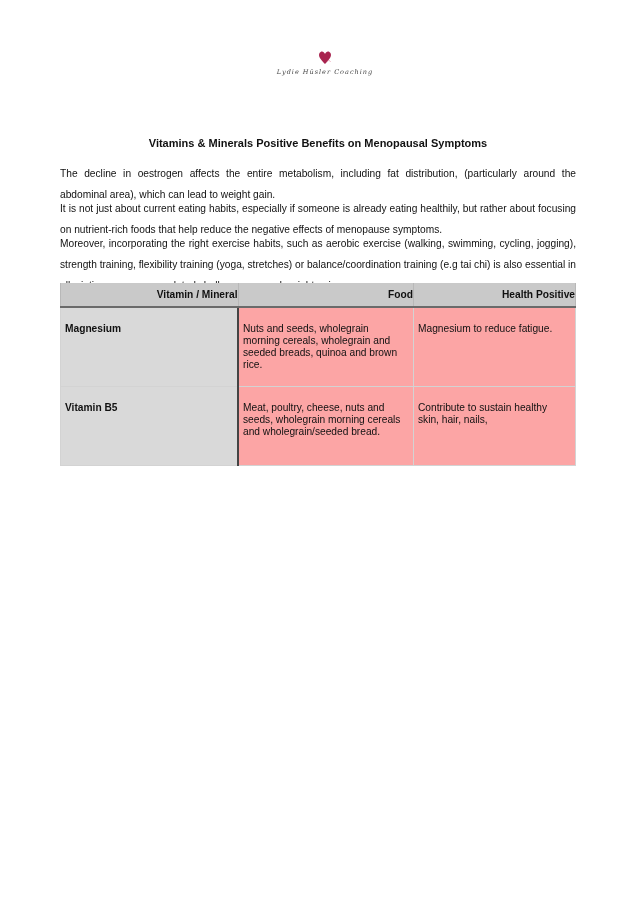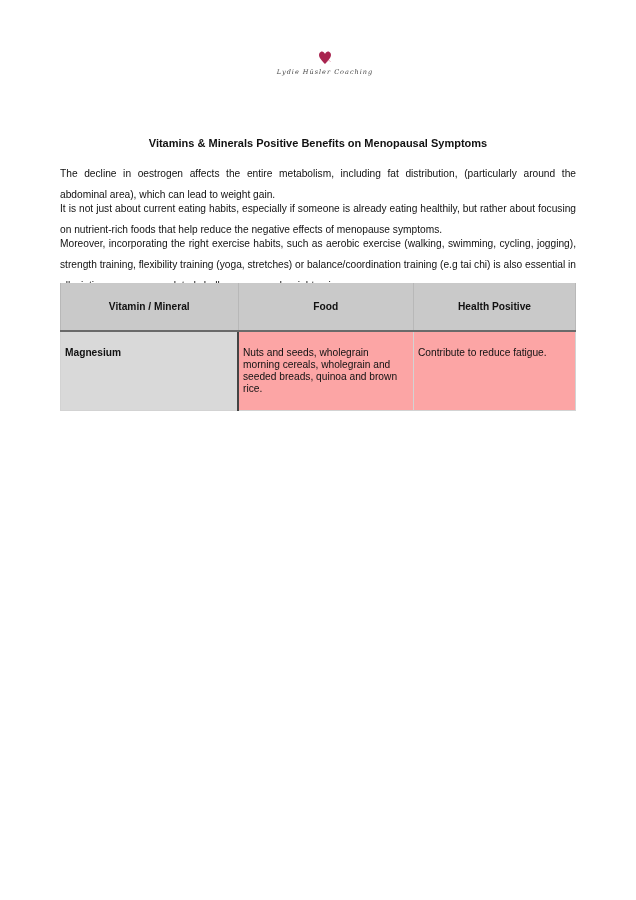--- a/index.html
+++ b/index.html
@@ -24,23 +24,23 @@
     font-size: 10.2px; line-height: 21px; text-align: justify; margin: 0;
   }
   .p1 { top: 163px; }
   .p2 { top: 198px; }
   .p3 { top: 233px; }
   table {
     position: absolute; left: 60px; top: 283px; width: 516px;
     border-collapse: collapse; font-size: 10.2px; line-height: 12px;
   }
   th {
-    background: #c9c9c9; font-weight: bold; height: 23px; padding: 12px;
+    background: #c9c9c9; font-weight: bold; height: 23px; padding: 0;
     border-left: 1px solid #b8b8b8; border-right: 1px solid #b8b8b8;
-    border-bottom: 2px solid #6a6a6a; text-align: center; vertical-align: middle;
+    border-bottom: 2px solid #6a6a6a; text-align: right; vertical-align: middle;
   }
   td { vertical-align: top; padding: 15px 8px 8px 4px; border: 1px solid #d3d3d3; }
   td.name { background: #d9d9d9; font-weight: bold; width: 164px; border-right: 2px solid #444; }
   td.food { width: 162px; }
   tr.odd td.food, tr.odd td.benefit { background: #fca5a5; }
   tr.even td.food, tr.even td.benefit { background: #f3f3f3; }
   tr.r1 td { height: 55px; }
   tr.r2 td { height: 32px; }
   tr.r3 td { height: 55px; }
   tr.r4 td { height: 55px; }
@@ -67,16 +67,21 @@
     <tr>
       <th>Vitamin / Mineral</th>
       <th>Food</th>
       <th>Health Positive</th>
     </tr>
   </thead>
   <tbody>
     <tr class="odd r1">
       <td class="name">Magnesium</td>
       <td class="food">Nuts and seeds, wholegrain morning cereals, wholegrain and seeded breads, quinoa and brown rice.</td>
-      <td class="benefit">Contribute to reduce fatigue.</td>
+      <td class="benefit">Magnesium to reduce fatigue.</td>
+    </tr>
+    <tr class="odd r3">
+      <td class="name">Vitamin B5</td>
+      <td class="food">Meat, poultry, cheese, nuts and seeds, wholegrain morning cereals and wholegrain/seeded bread.</td>
+      <td class="benefit">Contribute to sustain healthy skin, hair, nails,</td>
     </tr>
   </tbody>
 </table>
 
 </body></html>

